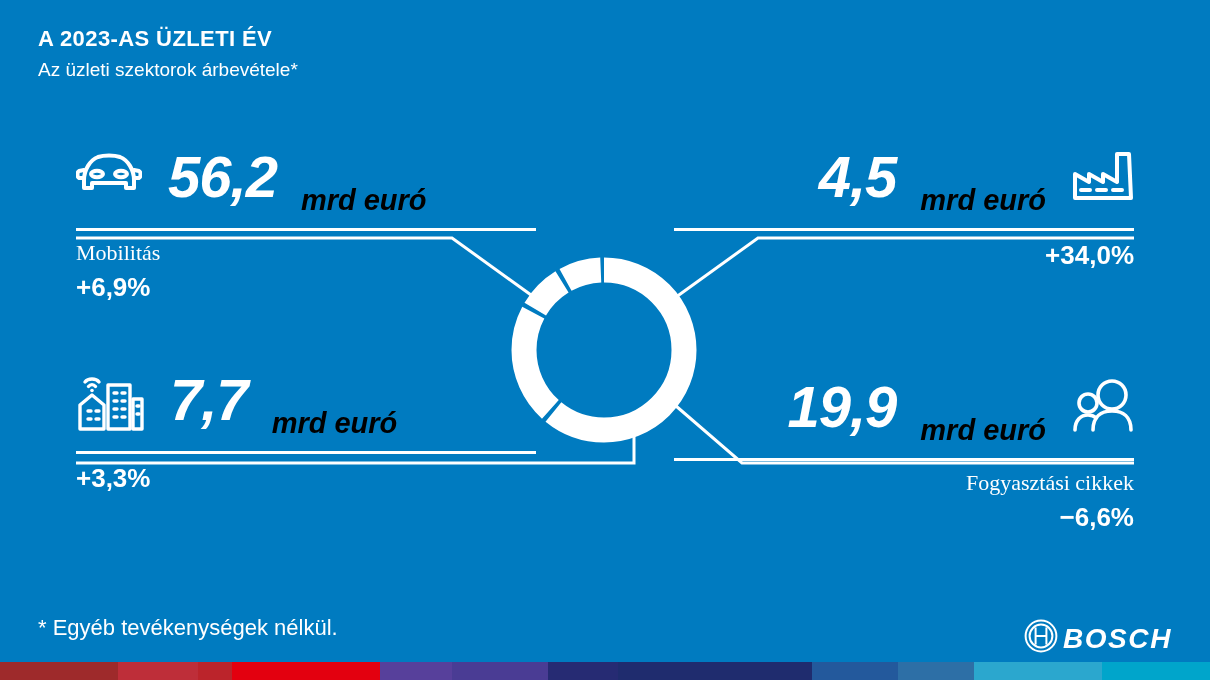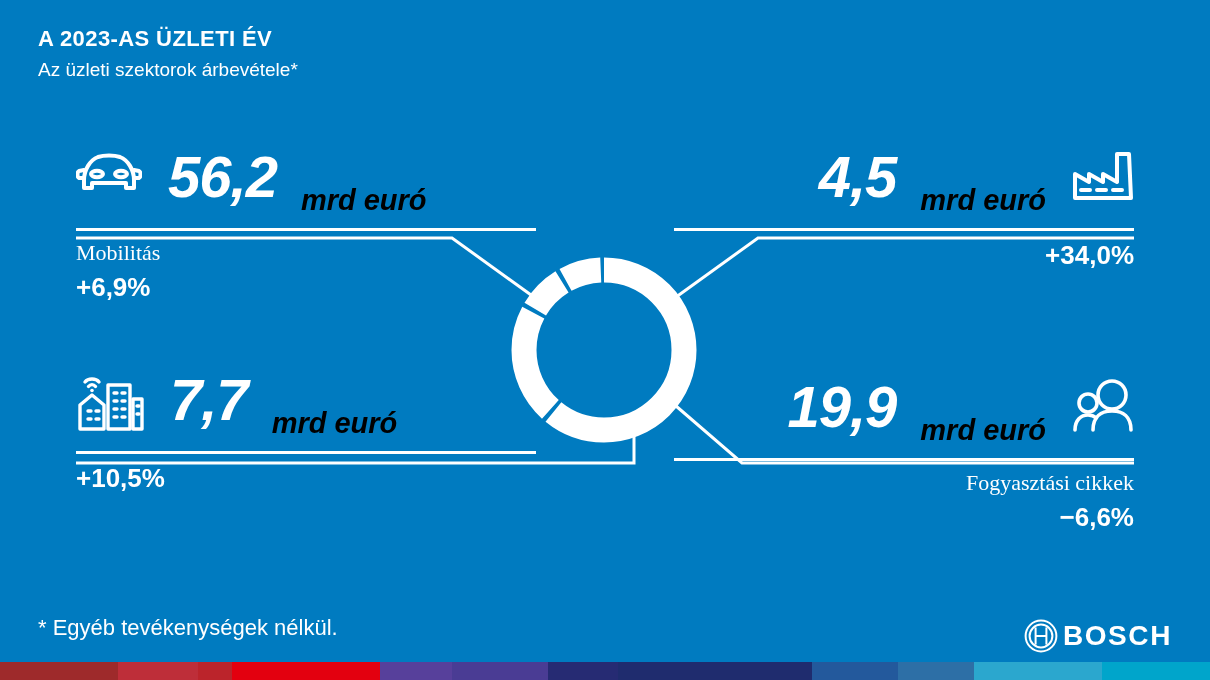--- a/index.html
+++ b/index.html
@@ -81,21 +81,21 @@
     width: 186px; height: 186px;
   }
 
   
   .footnote {
     position: absolute; left: 38px; top: 615px;
     font-size: 22px; color: #ffffff;
   }
   .logo {
     position: absolute; right: 38px; top: 619px;
-    display: flex; align-items: center; gap: 5px;
+    display: flex; align-items: flex-end; gap: 5px; font-style: italic;
   }
   .logo-word {
     font-size: 28px; font-weight: bold; color: #ffffff;
     letter-spacing: 1.6px; line-height: 1;
   }
 
   
   .stripe {
     position: absolute; left: 0; bottom: 0;
     width: 1210px; height: 18px;
@@ -193,21 +193,21 @@
 
           <path d="M57 58 L57 28 L66 28 L66 58 Z"></path>
           <path d="M61 35 h2 M61 43 h2"></path>
         </g>
       </svg>
       <span class="bigval">7,7</span>
       <span class="unit">mrd euró</span>
     </div>
     <div class="rule"></div>
     <div class="labels">
-      <div class="delta">+10,5%</div>
+      <div class="delta">+3,3%</div>
     </div>
   </div>
 
   <div class="quad q-br">
     <div class="valrow">
       <span class="bigval">19,9</span>
       <span class="unit">mrd euró</span>
       <svg class="ico" width="62" height="54" viewBox="0 0 62 54">
         <g fill="none" stroke="#FFFFFF" stroke-width="3.6" stroke-linejoin="round" stroke-linecap="round">
           <circle cx="16" cy="25" r="9"></circle>

